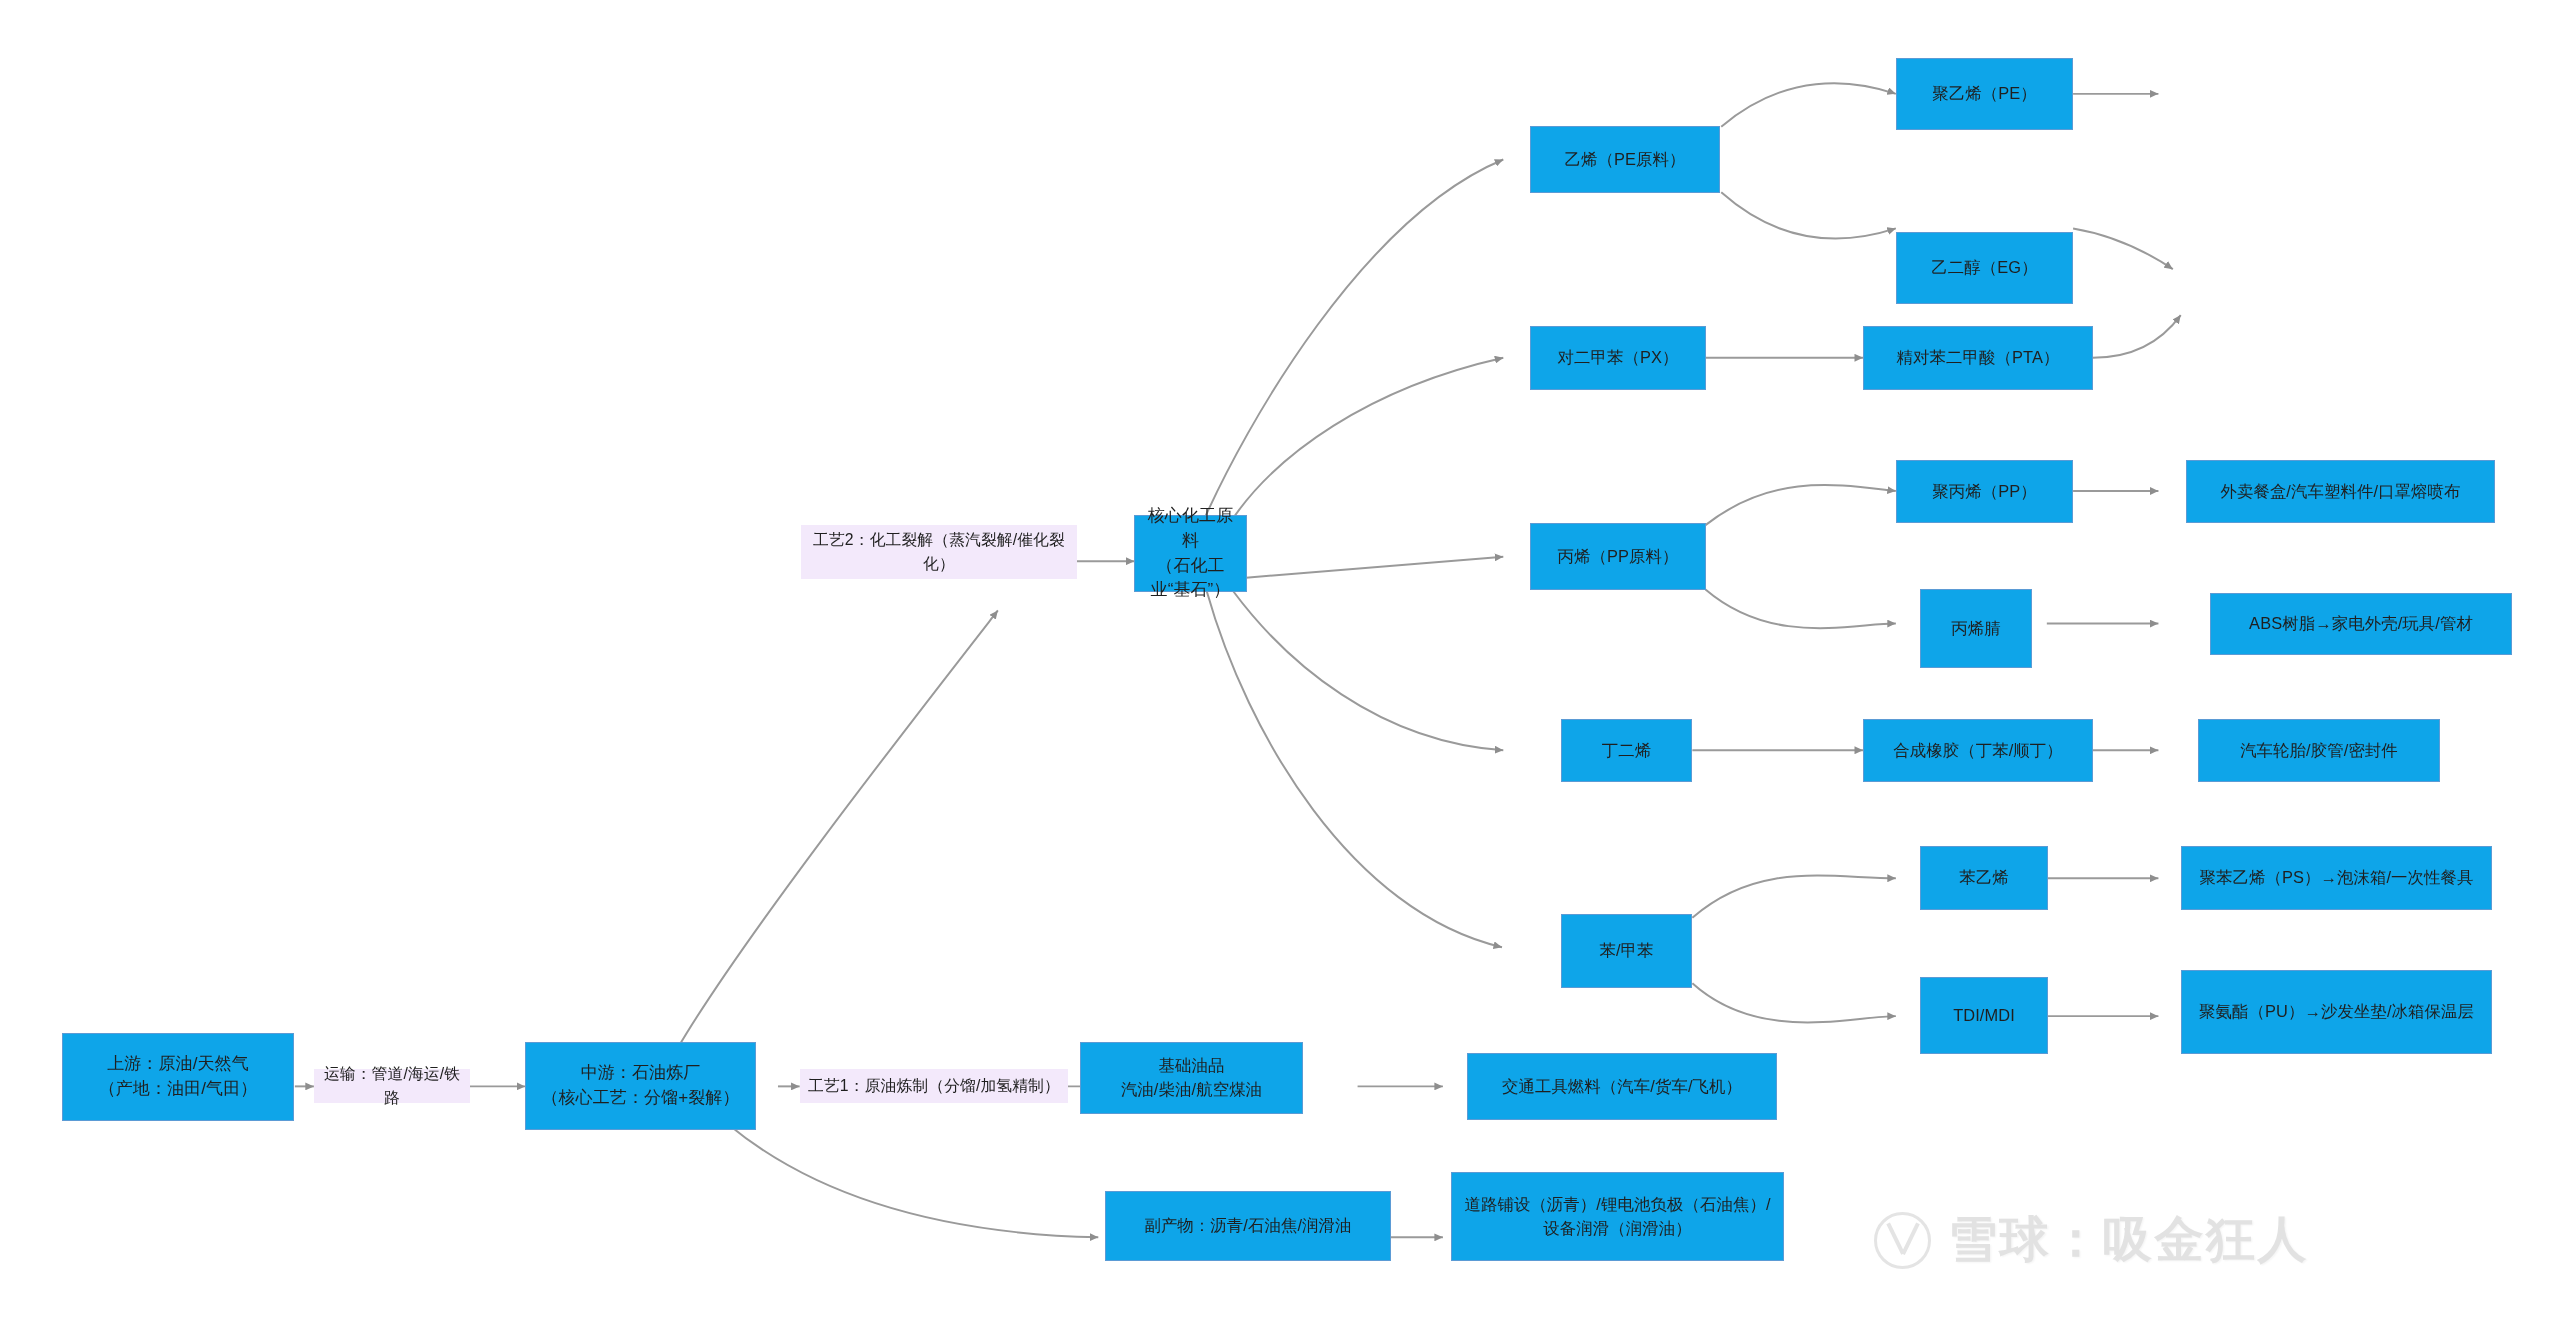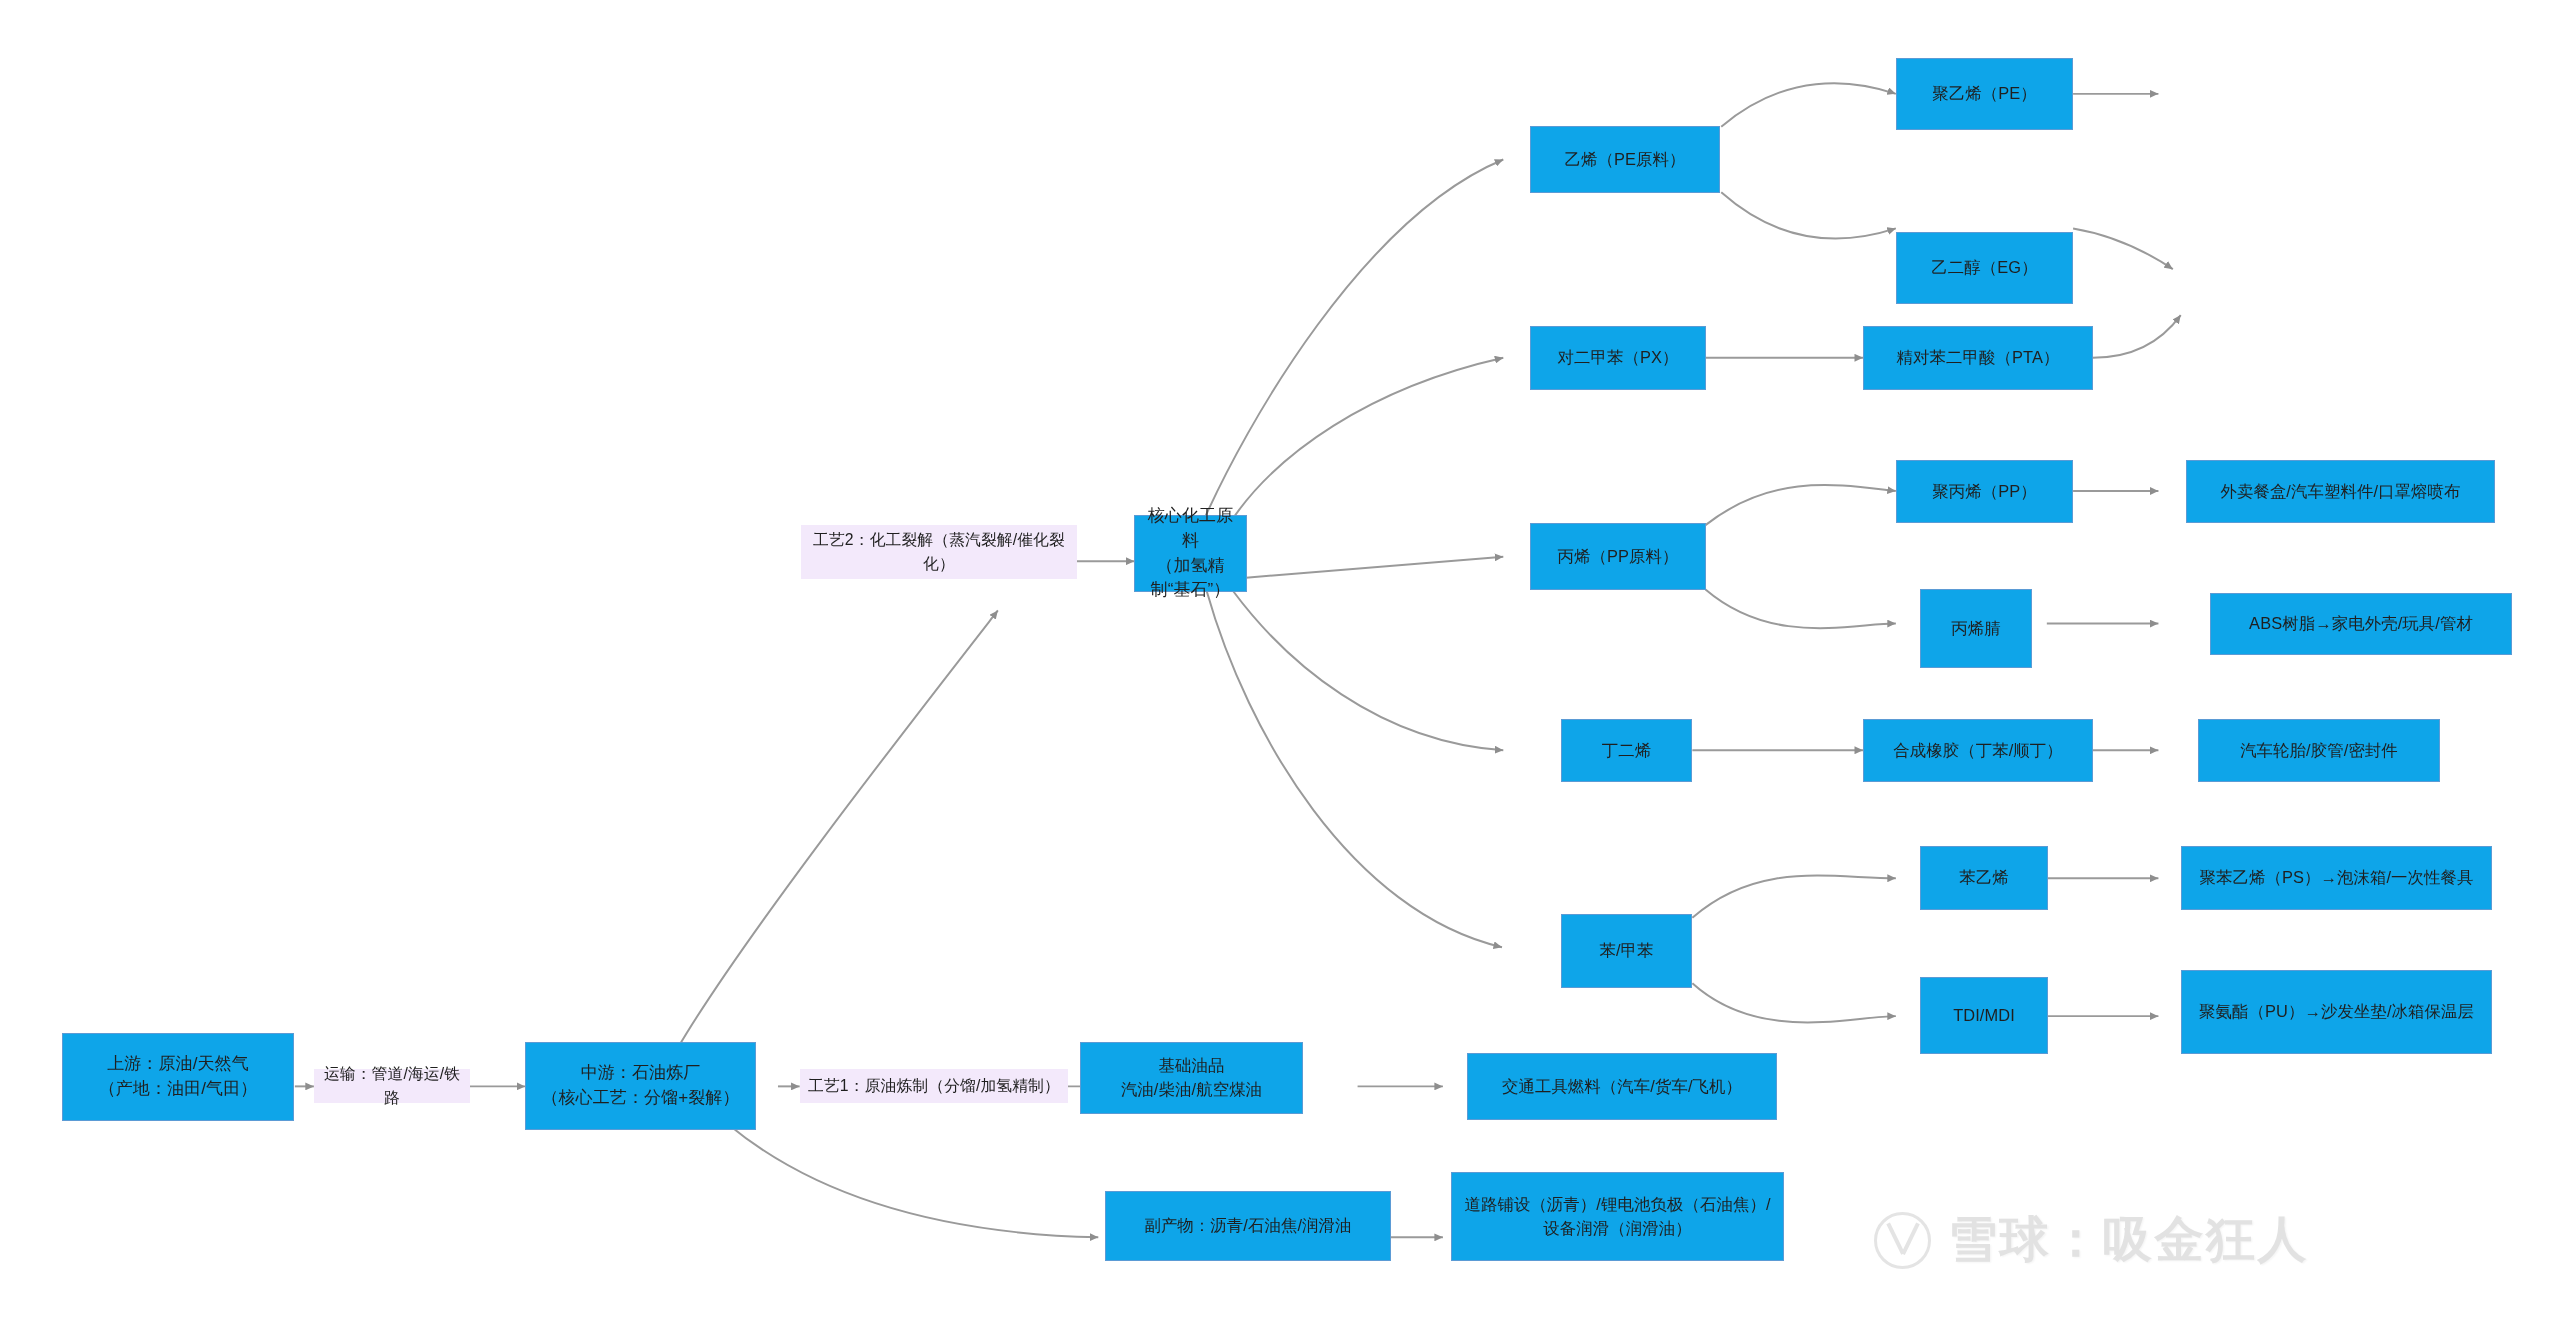--- a/index.html
+++ b/index.html
@@ -141,21 +141,21 @@
     </g>
   </svg>
 
   <div class="node big" style="left:62px;top:1033px;width:232px;height:88px;">上游：原油/天然气
 （产地：油田/气田）</div>
 
   <div class="node big" style="left:525px;top:1042px;width:231px;height:88px;">中游：石油炼厂
 （核心工艺：分馏+裂解）</div>
 
   <div class="node big" style="left:1134px;top:515px;width:113px;height:77px;">核心化工原料
-（加氢精制“基石”）</div>
+（石化工业“基石”）</div>
 
   <div class="node" style="left:1530px;top:126px;width:190px;height:67px;">乙烯（PE原料）</div>
   <div class="node" style="left:1896px;top:58px;width:177px;height:72px;">聚乙烯（PE）</div>
   <div class="node" style="left:1896px;top:192px;width:177px;height:72px;margin-top:40px;">乙二醇（EG）</div>
 
   <div class="node" style="left:1530px;top:326px;width:176px;height:64px;">对二甲苯（PX）</div>
   <div class="node" style="left:1863px;top:326px;width:230px;height:64px;">精对苯二甲酸（PTA）</div>
 
   <div class="node" style="left:1530px;top:523px;width:176px;height:67px;">丙烯（PP原料）</div>
   <div class="node" style="left:1896px;top:460px;width:177px;height:63px;">聚丙烯（PP）</div>

